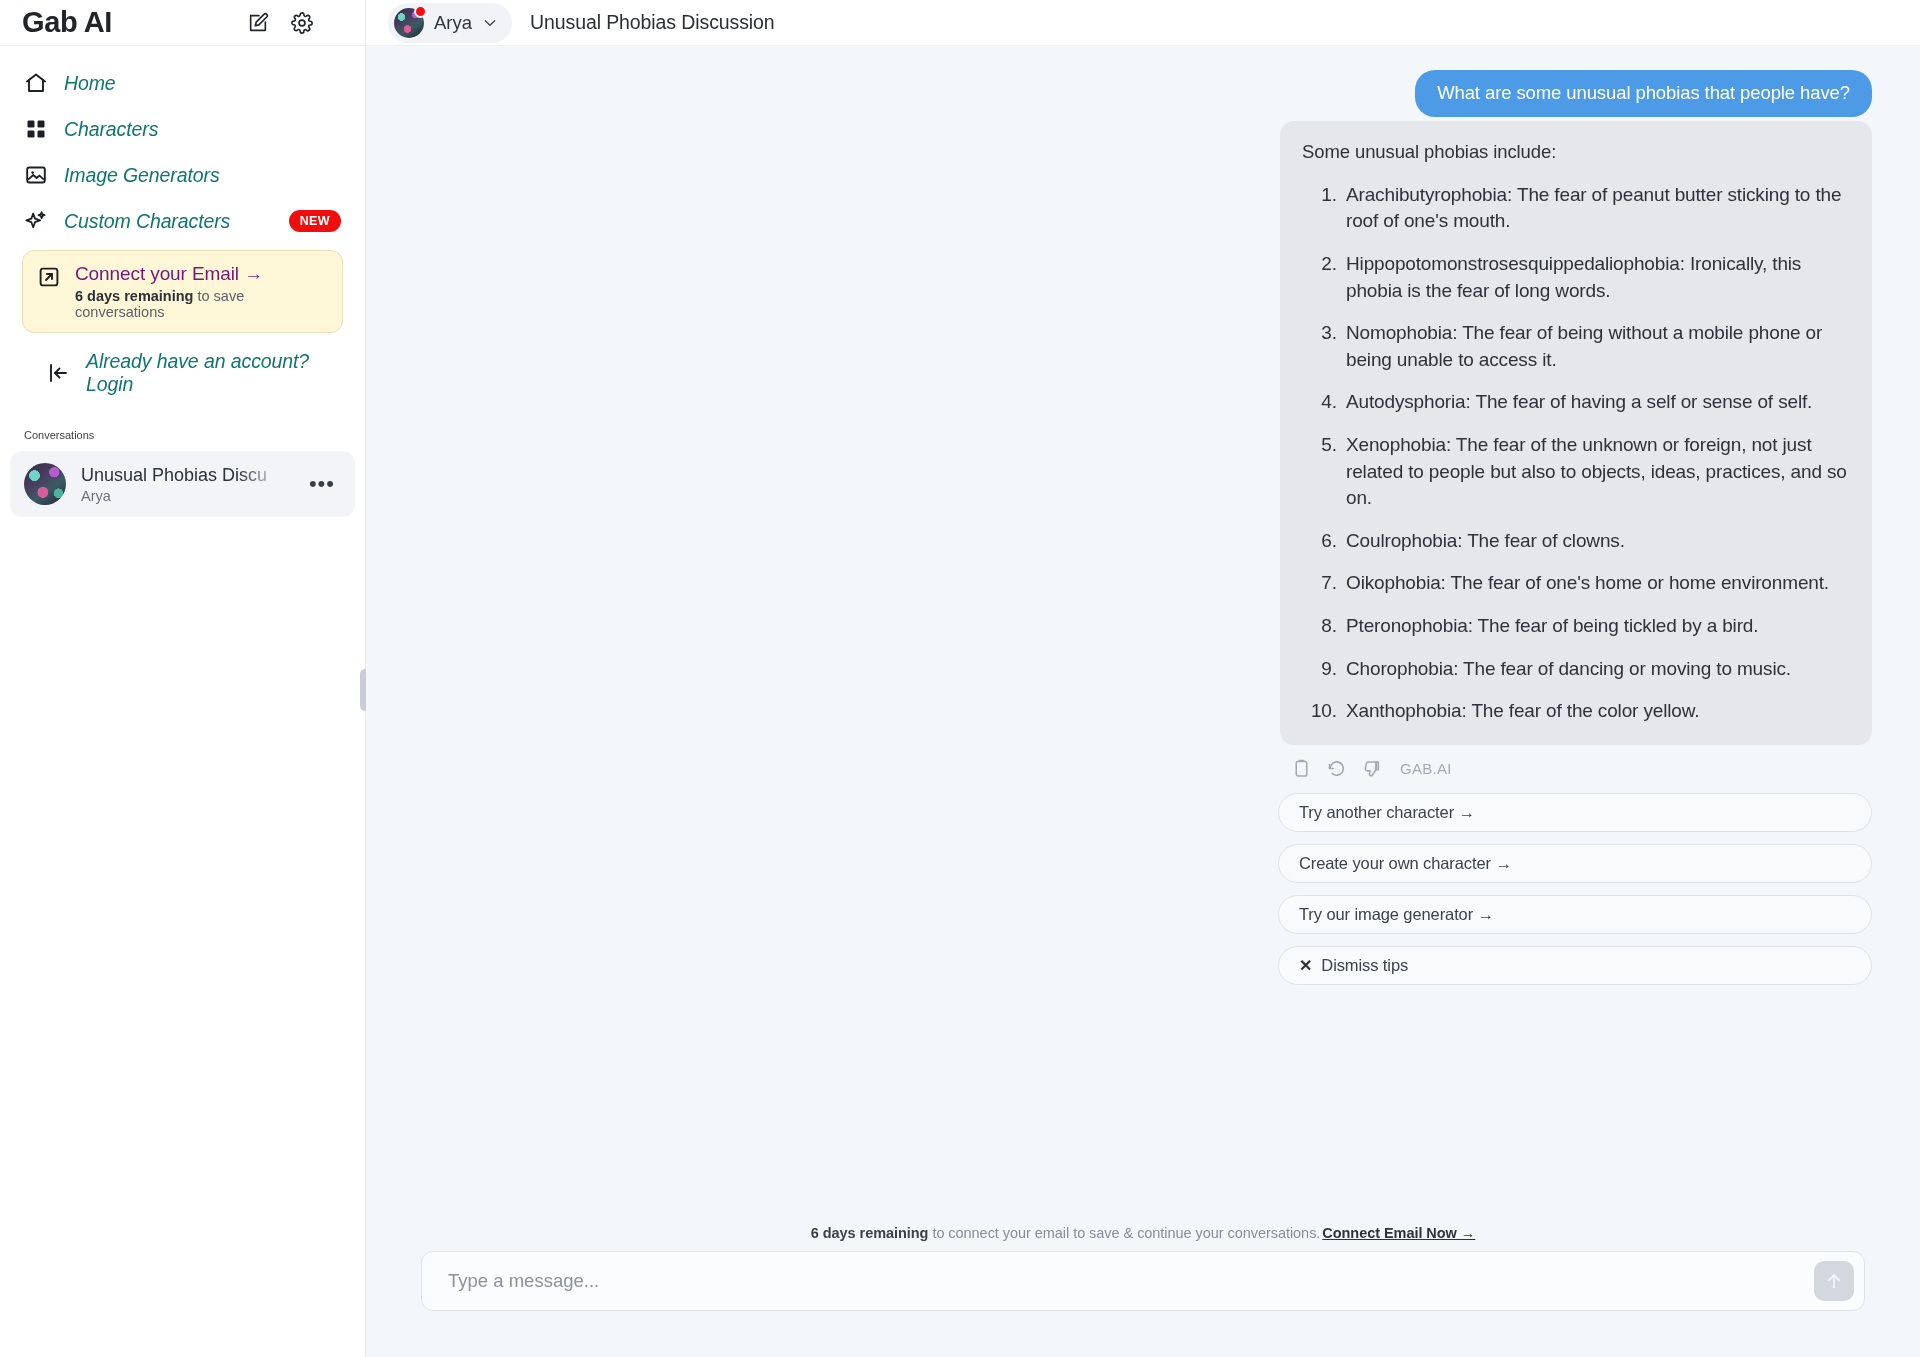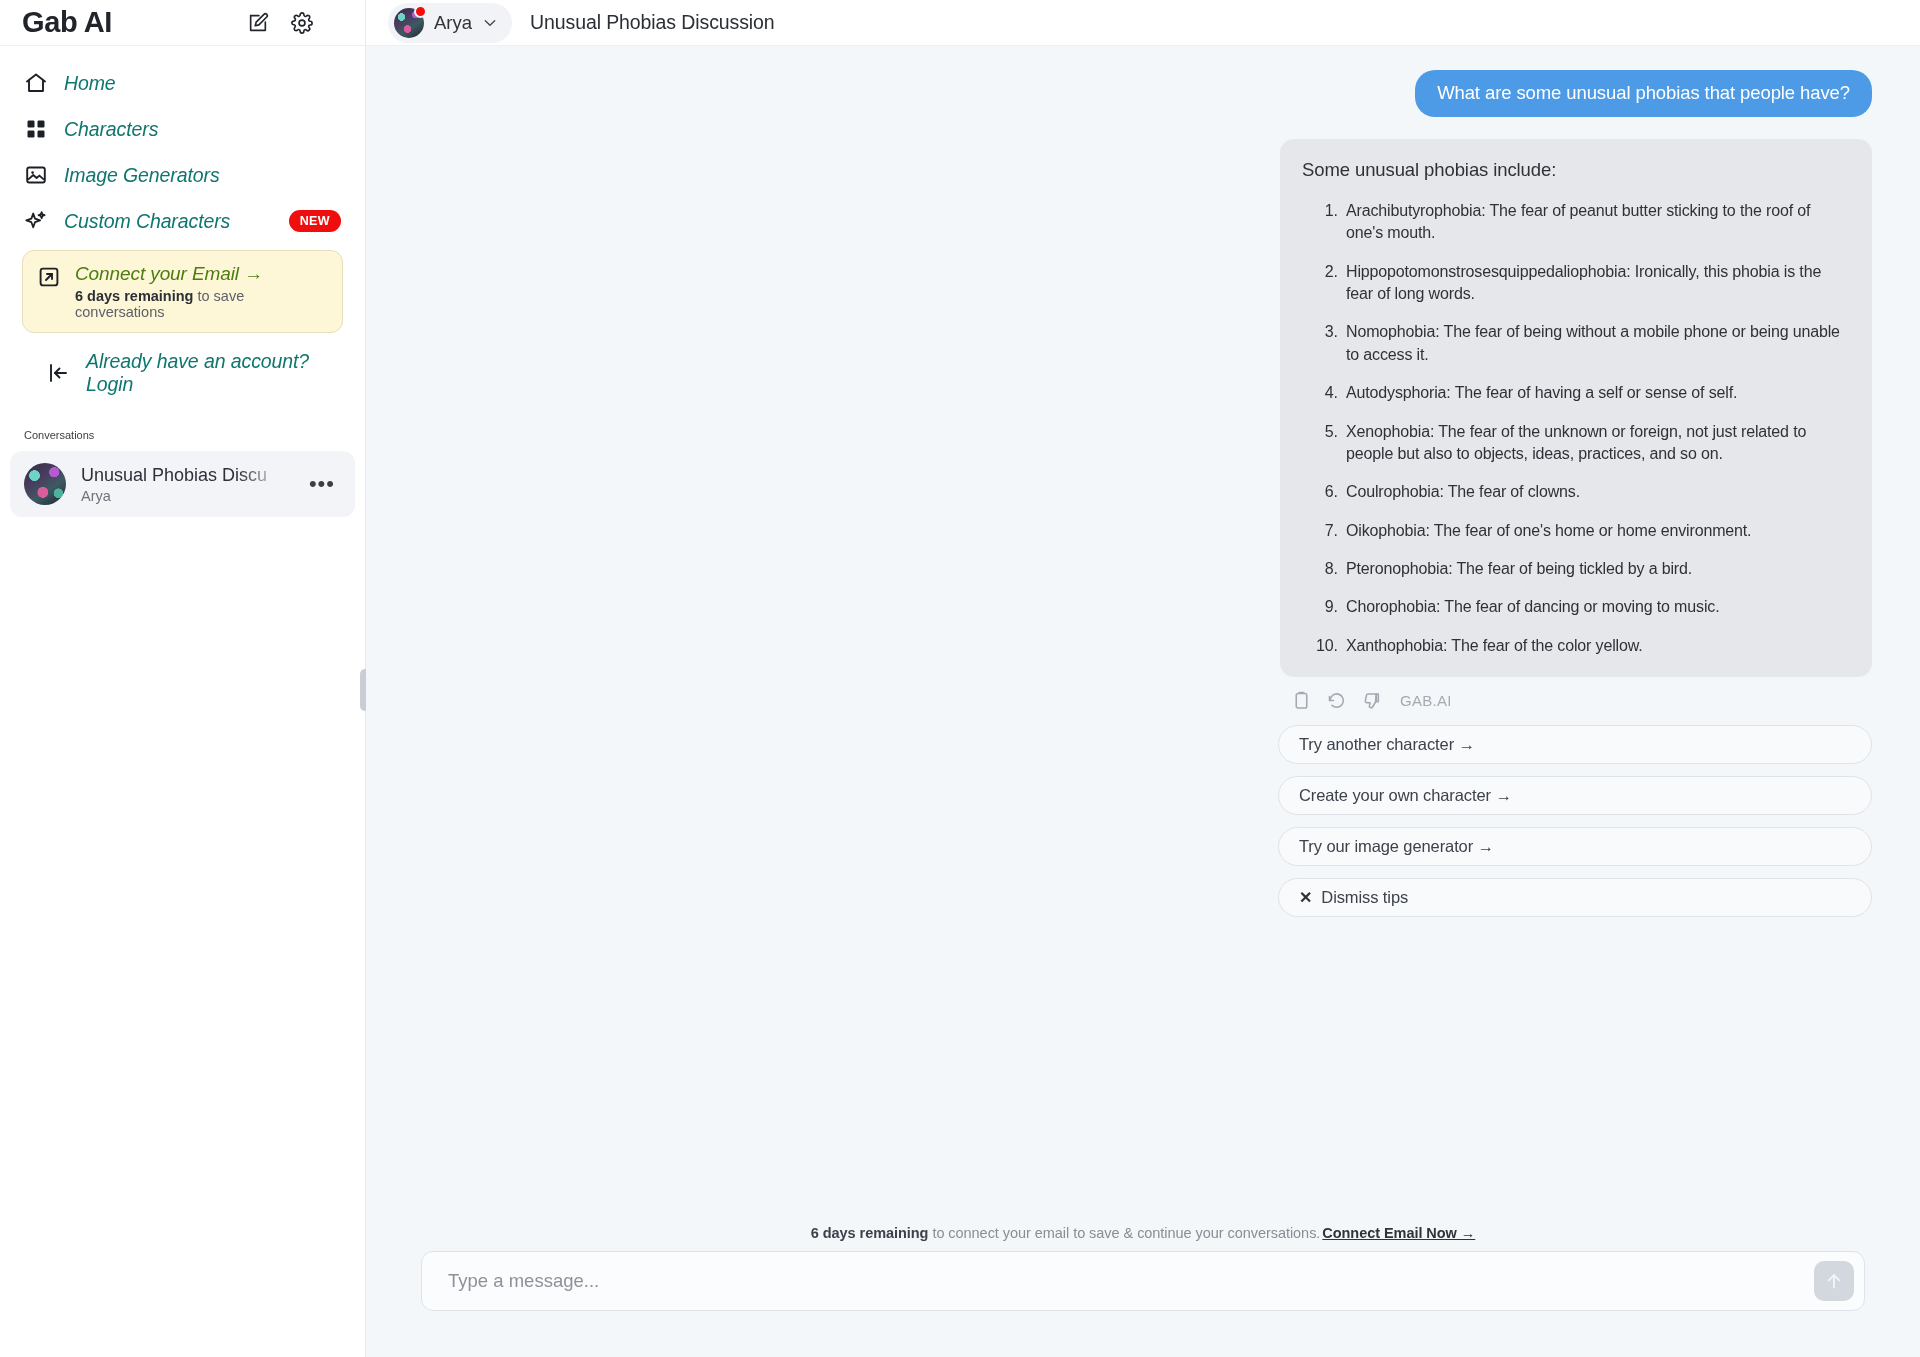--- a/index.html
+++ b/index.html
@@ -49,21 +49,21 @@
     padding: 4px 11px; border-radius: 20px;
   }
 
   .email-card {
     margin: 6px 10px 6px 10px;
     background: #fdf7d8; border: 1px solid #e6dfb9;
     border-radius: 12px; padding: 12px 14px;
     display: flex; gap: 14px; align-items: flex-start; cursor: pointer;
   }
   .email-card .nav-ic { margin-top: 2px; }
-  .email-title { font-size: 19px; color: #4d7c0f; letter-spacing: -0.1px; font-style: italic; }
+  .email-title { font-size: 19px; color: #701a75; letter-spacing: -0.1px; }
   .email-sub { font-size: 14.5px; color: #5d6068; margin-top: 3px; }
   .email-sub b { color: #2c2f36; font-weight: 700; }
 
   .login-row {
     display: flex; align-items: center; gap: 16px;
     padding: 11px 22px; margin: 2px 10px 0 12px;
     border-radius: 10px; cursor: pointer;
   }
 
   .section-label {
@@ -141,31 +141,31 @@
     padding: 24px 48px 0 48px;
     display: flex; flex-direction: column; align-items: flex-end;
   }
   .bubble-user {
     background: #4d9ae6; color: #ffffff;
     font-size: 18.5px; line-height: 1.35;
     border-radius: 20px; padding: 11px 22px;
     max-width: 620px; letter-spacing: -0.1px;
   }
   .bubble-bot {
-    margin-top: 22px;
+    margin-top: 4px;
     background: #e6e7ea; color: #2e3238;
     border-radius: 14px; padding: 18px 22px 20px 22px;
     width: 592px; align-self: flex-end;
   }
   .bot-intro { font-size: 18.5px; line-height: 1.45; letter-spacing: -0.1px; }
   ol.phobias {
     margin: 6px 0 0 0; padding-left: 40px;
   }
   ol.phobias li {
-    font-size: 16px; line-height: 1.4; letter-spacing: -0.15px;
+    font-size: 19px; line-height: 1.4; letter-spacing: -0.15px;
     margin-top: 16px; padding-left: 4px;
   }
 
   .action-row {
     width: 592px; align-self: flex-end;
     display: flex; align-items: center; gap: 14px;
     margin-top: 13px; padding-left: 11px;
   }
   .act-ic { width: 21px; height: 21px; color: #a4a9b2; cursor: pointer; }
   .act-ic svg { width: 100%; height: 100%; display: block; }

